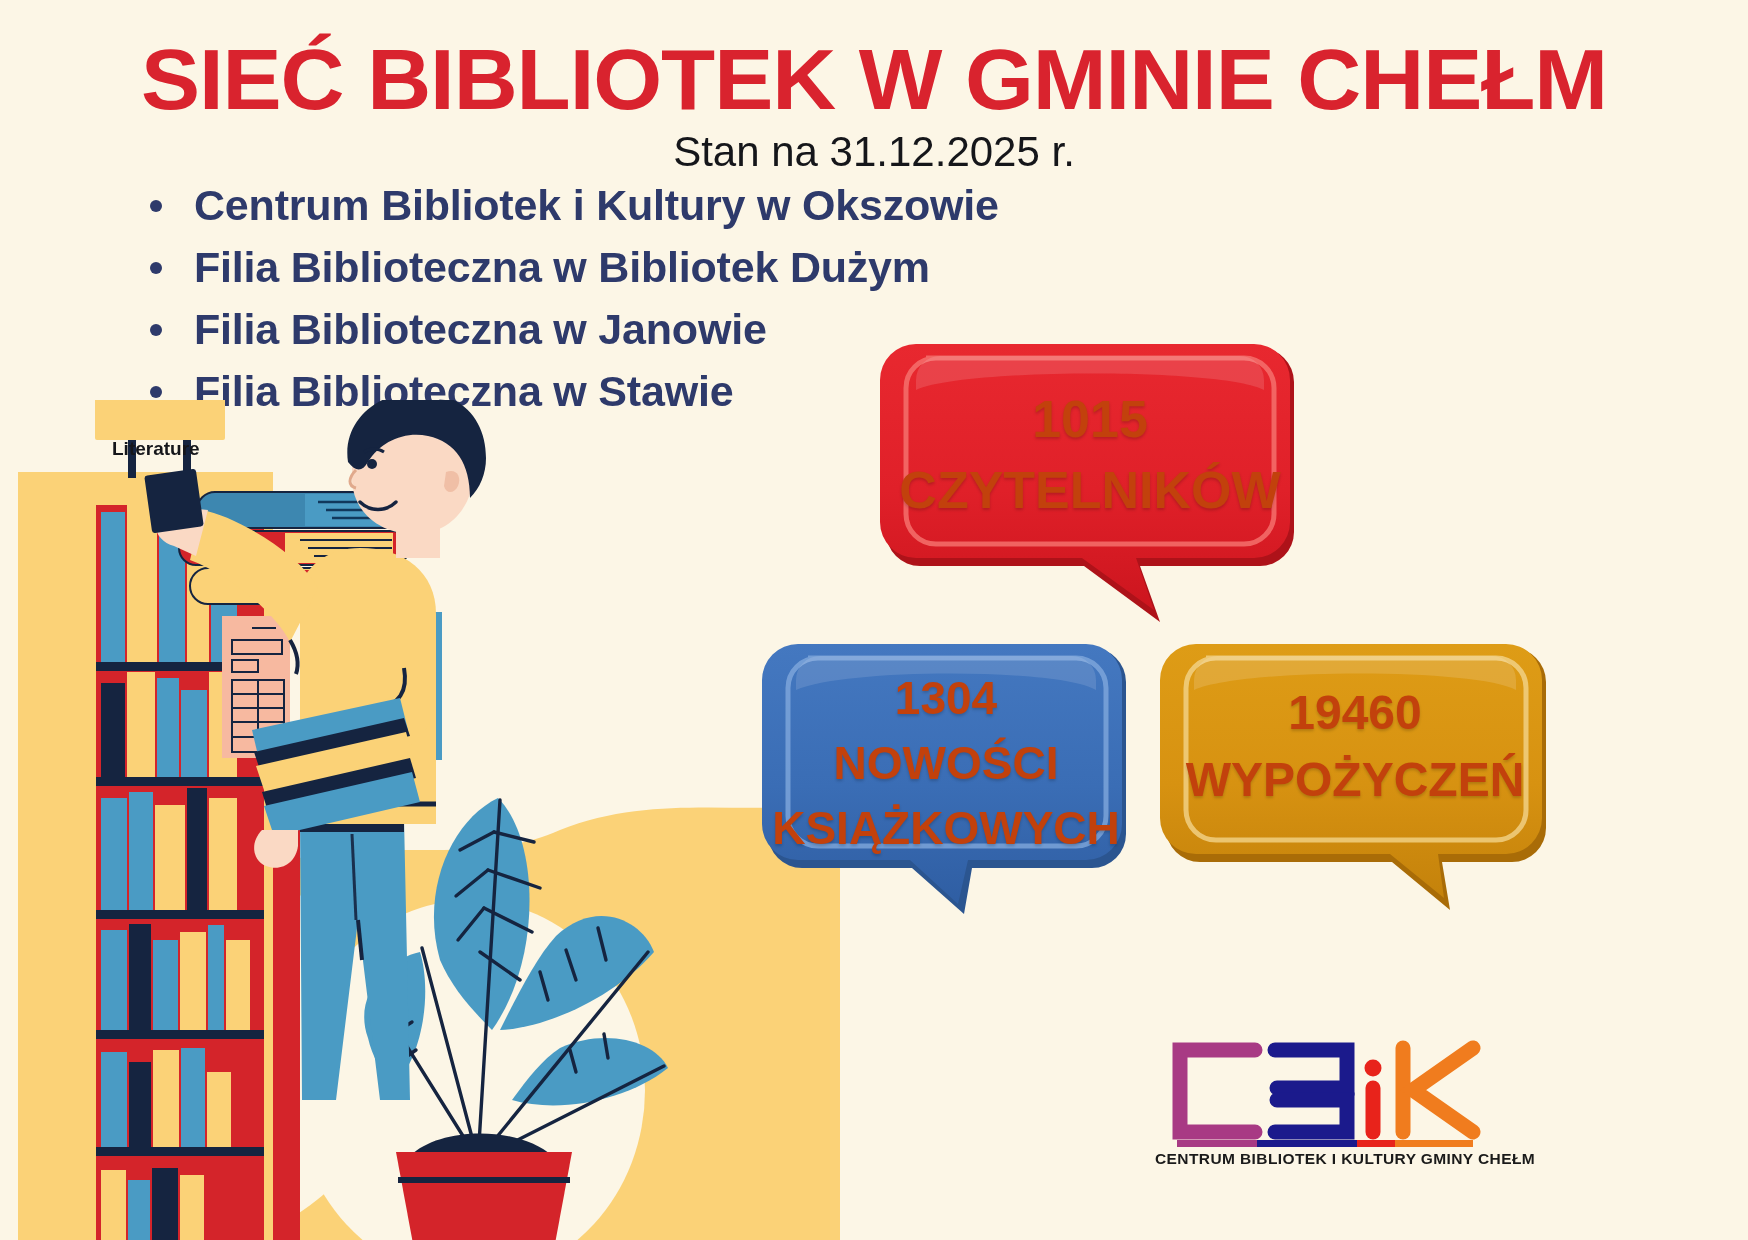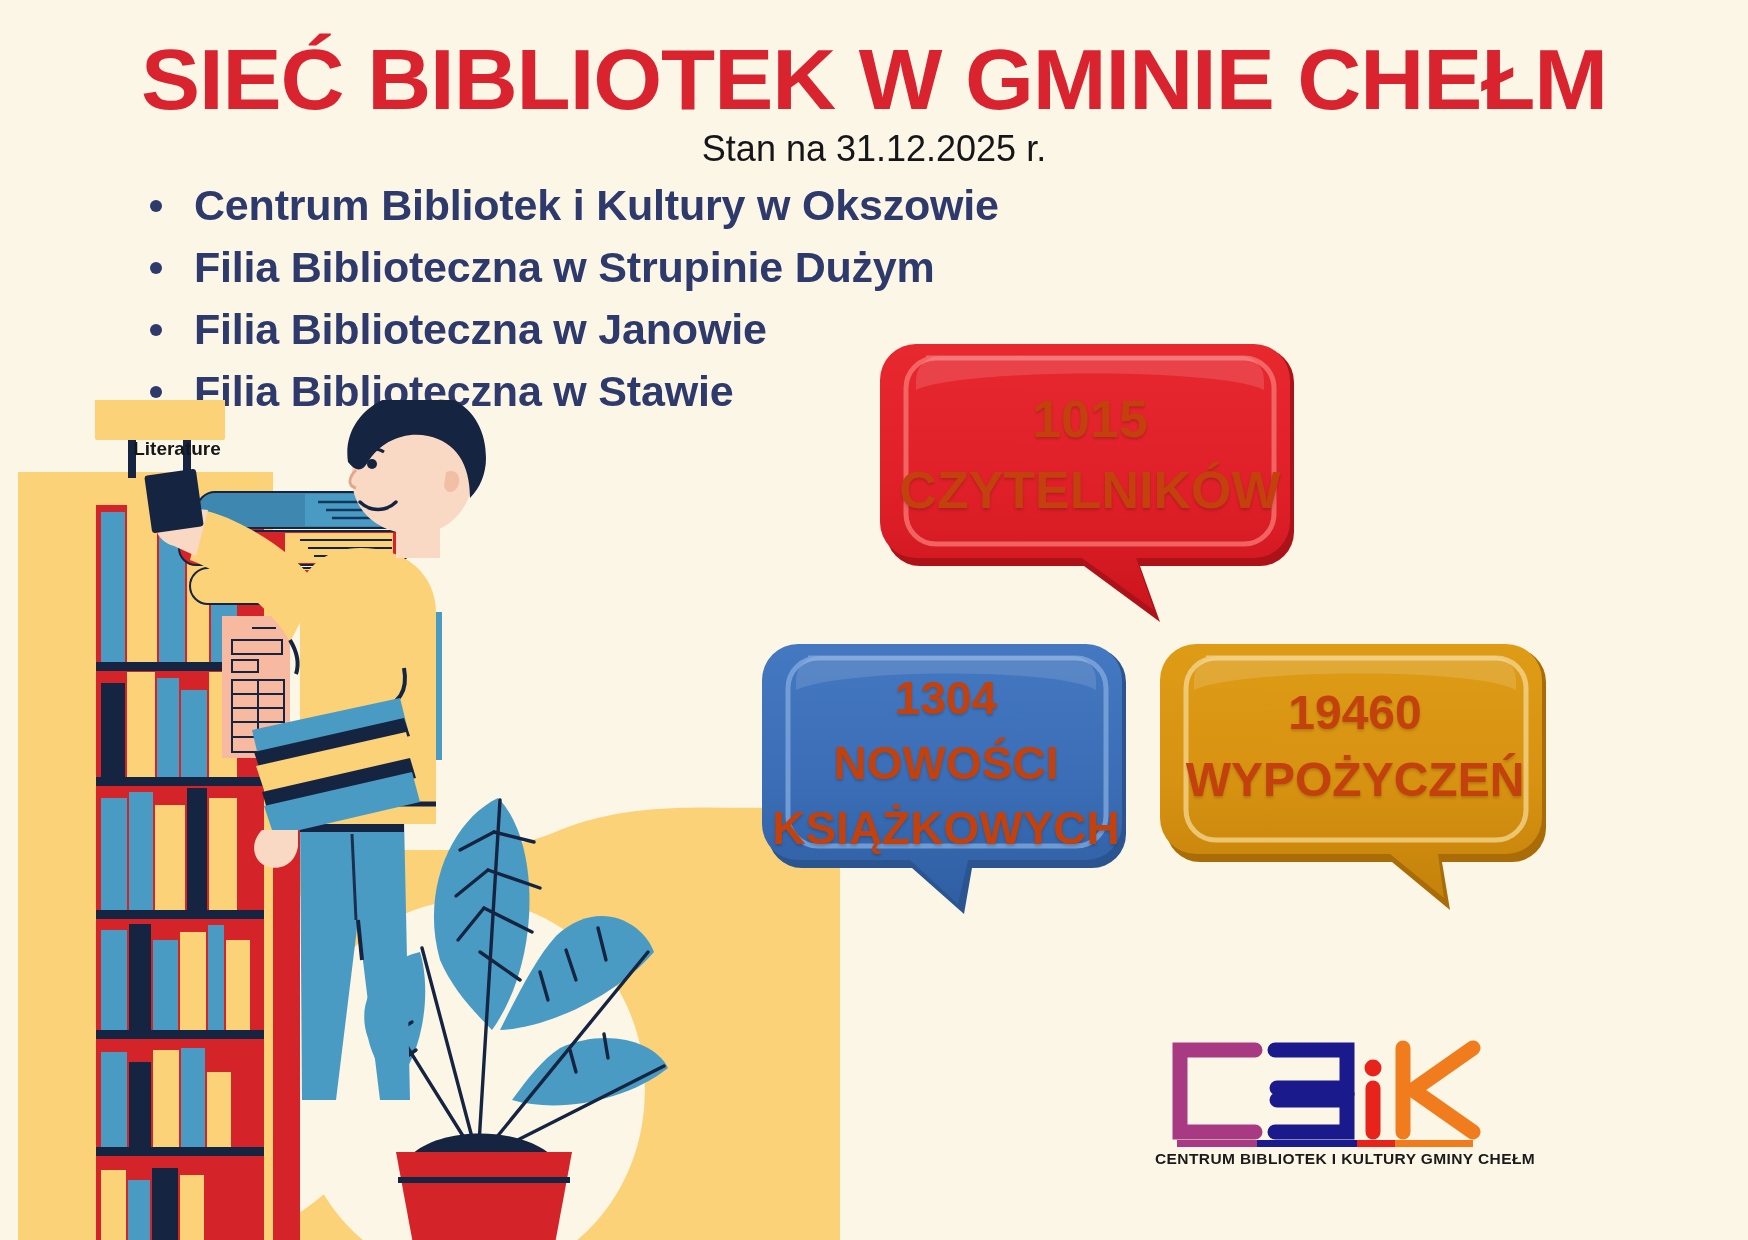--- a/index.html
+++ b/index.html
@@ -20,21 +20,21 @@
     font-weight:bold;
     letter-spacing:-1px;
     color:#D9232E;
     font-family:"Liberation Sans", sans-serif;
     transform:scaleX(1.03);
     white-space:nowrap;
   }
   .subtitle{
     position:absolute;left:0;top:128px;width:1748px;
     text-align:center;
-    font-size:36px;
+    font-size:42px;
     color:#15161A;
     font-family:"Liberation Sans", sans-serif;
   }
 
   
   .bullets{
     position:absolute;left:150px;top:178px;
     margin:0;padding:0;list-style:none;
   }
   .bullets li{
@@ -104,21 +104,21 @@
   <div class="title">SIEĆ BIBLIOTEK W GMINIE CHEŁM</div>
   <div class="subtitle">Stan na 31.12.2025 r.</div>
 
   <ul class="bullets">
     <li>
       <span class="dot"></span>
       <span>Centrum Bibliotek i Kultury w Okszowie</span>
     </li>
     <li>
       <span class="dot"></span>
-      <span>Filia Biblioteczna w Strupinie Dużym</span>
+      <span>Filia Biblioteczna w Bibliotek Dużym</span>
     </li>
     <li>
       <span class="dot"></span>
       <span>Filia Biblioteczna w Janowie</span>
     </li>
     <li>
       <span class="dot"></span>
       <span>Filia Biblioteczna w Stawie</span>
     </li>
   </ul>
@@ -314,21 +314,21 @@
         <path d="M364 52 C370 48 378 48 384 52" stroke="#152440" stroke-width="3" fill="none"></path>
 
         <path d="M356 70 C348 78 348 86 356 88" stroke="#E0A98C" stroke-width="3" fill="none"></path>
 
         <path d="M360 102 C370 112 386 112 396 102" stroke="#152440" stroke-width="3.4" fill="none" stroke-linecap="round"></path>
 
         <path d="M396 126 L440 126 L440 158 L396 158 Z" fill="#FAD9C4"></path>
       </g>
     </svg>
 
-    <div style="position:absolute;left:112px;top:38px;width:130px;text-align:center;font-size:19px;font-weight:bold;color:#15161A;font-family:'Liberation Sans',sans-serif;">Literature</div>
+    <div style="position:absolute;left:112px;top:38px;width:130px;font-size:19px;font-weight:bold;color:#15161A;font-family:'Liberation Sans',sans-serif;">Literature</div>
   </div>
 
   <div class="bubble" id="bubble-readers">
     <svg width="420" height="290" viewBox="0 0 420 290" xmlns="http://www.w3.org/2000/svg">
       <defs>
         <linearGradient id="gRed" x1="0" y1="0" x2="0" y2="1">
           <stop offset="0%" stop-color="#E8282F"></stop>
           <stop offset="55%" stop-color="#E02029"></stop>
           <stop offset="100%" stop-color="#CC151E"></stop>
         </linearGradient>

